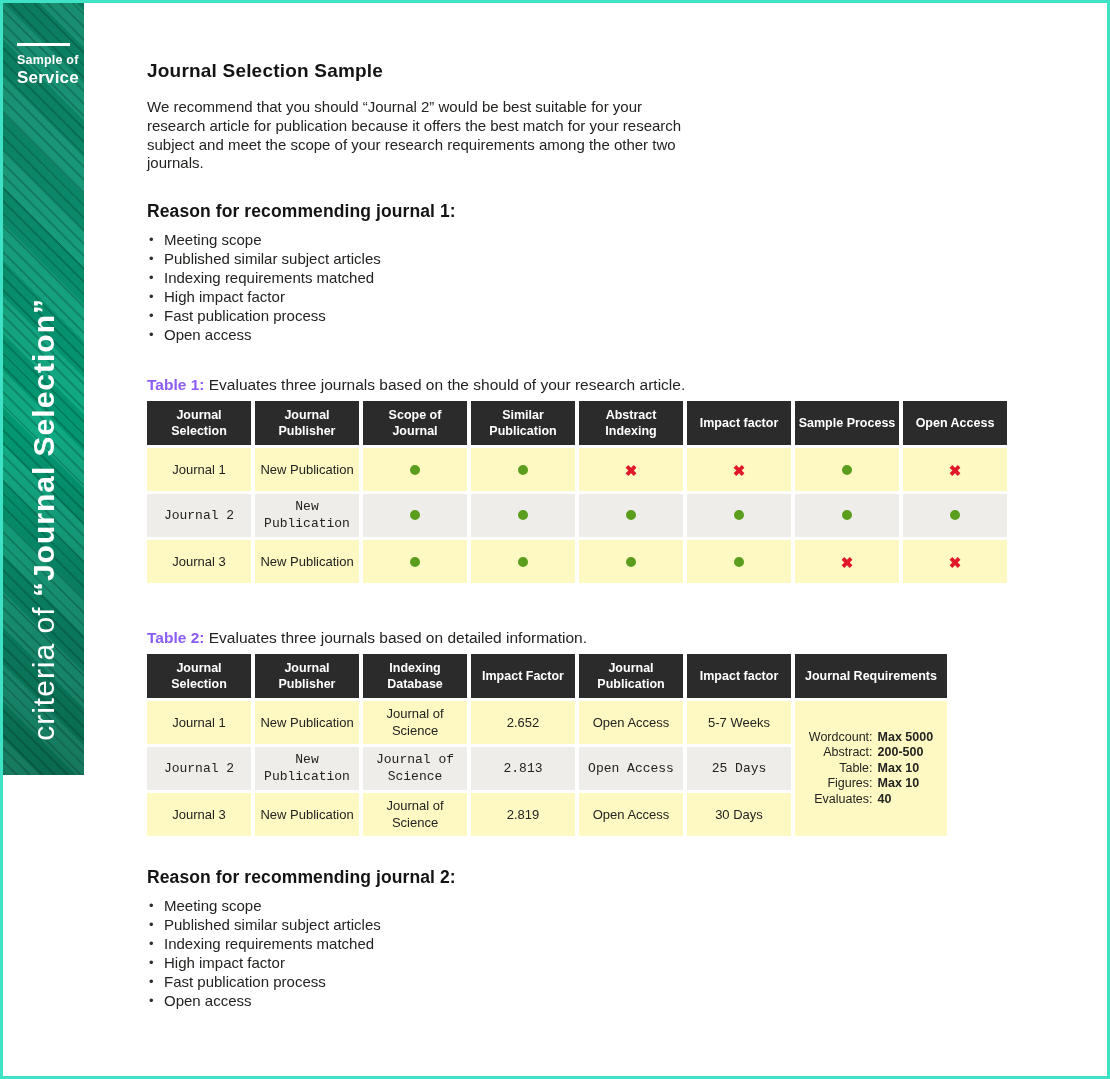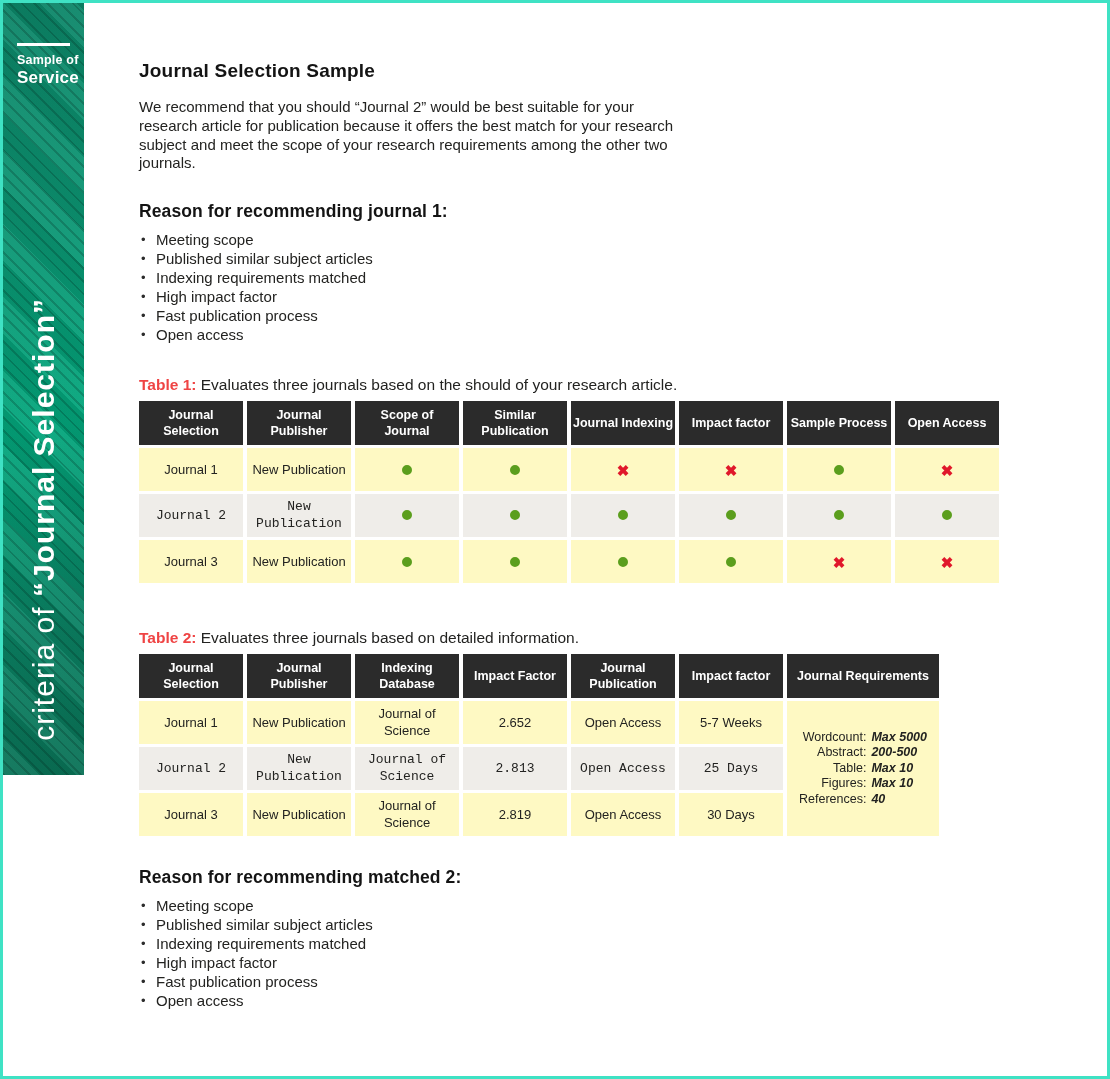--- a/index.html
+++ b/index.html
@@ -23,29 +23,29 @@
   .vtext{
     position:absolute;bottom:34px;left:50%;
     transform:translateX(-50%) ;
     writing-mode:vertical-rl;
     color:#fff;white-space:nowrap;letter-spacing:1px;
   }
   .vtext .inner{display:inline-block;transform:rotate(180deg);writing-mode:vertical-rl;font-size:30px;}
   .vreg{font-weight:400;}
   .vbold{font-weight:700;}
   
-  .main{position:absolute;left:136px;top:0;width:940px;color:#1d1d1b;}
+  .main{position:absolute;left:144px;top:0;width:940px;color:#1d1d1b;}
   h1{margin:57px 0 0 0;font-size:19px;font-weight:800;color:#141414;letter-spacing:.2px;}
   .intro{margin:16px 0 0 0;width:556px;font-size:15px;line-height:18.8px;color:#232321;}
   h2{margin:28px 0 0 0;font-size:17.5px;font-weight:800;color:#141414;letter-spacing:.1px;}
   ul.bullets{margin:10px 0 0 0;padding:0;list-style:none;}
   ul.bullets li{position:relative;padding-left:17px;font-size:15px;line-height:15.5px;margin-bottom:3.4px;color:#232321;}
   ul.bullets li::before{content:"•";position:absolute;left:2px;top:0;font-size:13px;color:#2c2c2c;}
   .caption{margin:0;font-size:15.5px;color:#232321;}
-  .caption b{font-weight:800;color:#ef4444;}
+  .caption b{font-weight:800;color:#8b5cf6;}
   .cap1{margin-top:34px;}
   .cap2{margin-top:43px;}
   
   table.tbl{border-collapse:separate;border-spacing:4px 3px;table-layout:fixed;margin:4px 0 0 -4px;}
   table.tbl th{
     background:#2b2b2b;color:#ffffff;font-size:12.5px;font-weight:600;
     height:44px;text-align:center;vertical-align:middle;line-height:1.3;padding:2px;
   }
   table.tbl td{
     font-size:13px;text-align:center;vertical-align:middle;height:43px;padding:2px;line-height:1.25;color:#232321;
@@ -56,21 +56,21 @@
   #t1 col{width:104px;}
   #t2 col{width:104px;}
   #t2 col.wide{width:152px;}
   .ring{
     display:inline-block;width:7px;height:7px;border:5px solid #5b9e1d;border-radius:50%;
     background:#fdfdfd;vertical-align:middle;
   }
   .cross{display:inline-block;font-size:15px;font-weight:700;color:#e0182a;line-height:1;vertical-align:middle;}
   .req-grid{display:grid;grid-template-columns:auto auto;column-gap:5px;justify-content:center;align-items:baseline;}
   .req-grid .rl{font-size:12.5px;text-align:right;line-height:15.5px;}
-  .req-grid .rv{font-size:12.5px;font-weight:700;text-align:left;line-height:15.5px;font-style:italic;}
+  .req-grid .rv{font-size:12.5px;font-weight:700;text-align:left;line-height:15.5px;}
 </style>
 </head>
 <body>
 
 <div class="canvas">
 
   <aside class="sidebar">
     <div class="badge">
       <div class="rule"></div>
       <div class="b1">Sample of</div>
@@ -106,21 +106,21 @@
           <col>
           <col>
           <col>
         </colgroup>
       <thead>
           <tr>
             <th>Journal Selection</th>
             <th>Journal Publisher</th>
             <th>Scope of Journal</th>
             <th>Similar Publication</th>
-            <th>Journal Indexing</th>
+            <th>Abstract Indexing</th>
             <th>Impact factor</th>
             <th>Sample Process</th>
             <th>Open Access</th>
           </tr>
         </thead>
       <tbody>
           <tr class="dark">
             <td>Journal 1</td>
             <td>New Publication</td>
             <td><span class="ring"></span></td>
@@ -186,21 +186,21 @@
             <td class="reqcell" rowspan="3">
               <div class="req-grid">
                 <div class="rl">Wordcount:</div>
                 <div class="rv">Max 5000</div>
                 <div class="rl">Abstract:</div>
                 <div class="rv">200-500</div>
                 <div class="rl">Table:</div>
                 <div class="rv">Max 10</div>
                 <div class="rl">Figures:</div>
                 <div class="rv">Max 10</div>
-                <div class="rl">References:</div>
+                <div class="rl">Evaluates:</div>
                 <div class="rv">40</div>
               </div>
             </td>
           </tr>
           <tr class="light">
             <td>Journal 2</td>
             <td>New Publication</td>
             <td>Journal of Science</td>
             <td>2.813</td>
             <td>Open Access</td>
@@ -210,21 +210,21 @@
             <td>Journal 3</td>
             <td>New Publication</td>
             <td>Journal of Science</td>
             <td>2.819</td>
             <td>Open Access</td>
             <td>30 Days</td>
           </tr>
         </tbody>
     </table>
 
-    <h2>Reason for recommending matched 2:</h2>
+    <h2>Reason for recommending journal 2:</h2>
     <ul class="bullets" id="r2list">
         <li>Meeting scope</li>
         <li>Published similar subject articles</li>
         <li>Indexing requirements matched</li>
         <li>High impact factor</li>
         <li>Fast publication process</li>
         <li>Open access</li>
       </ul>
   </main>
 </div>

